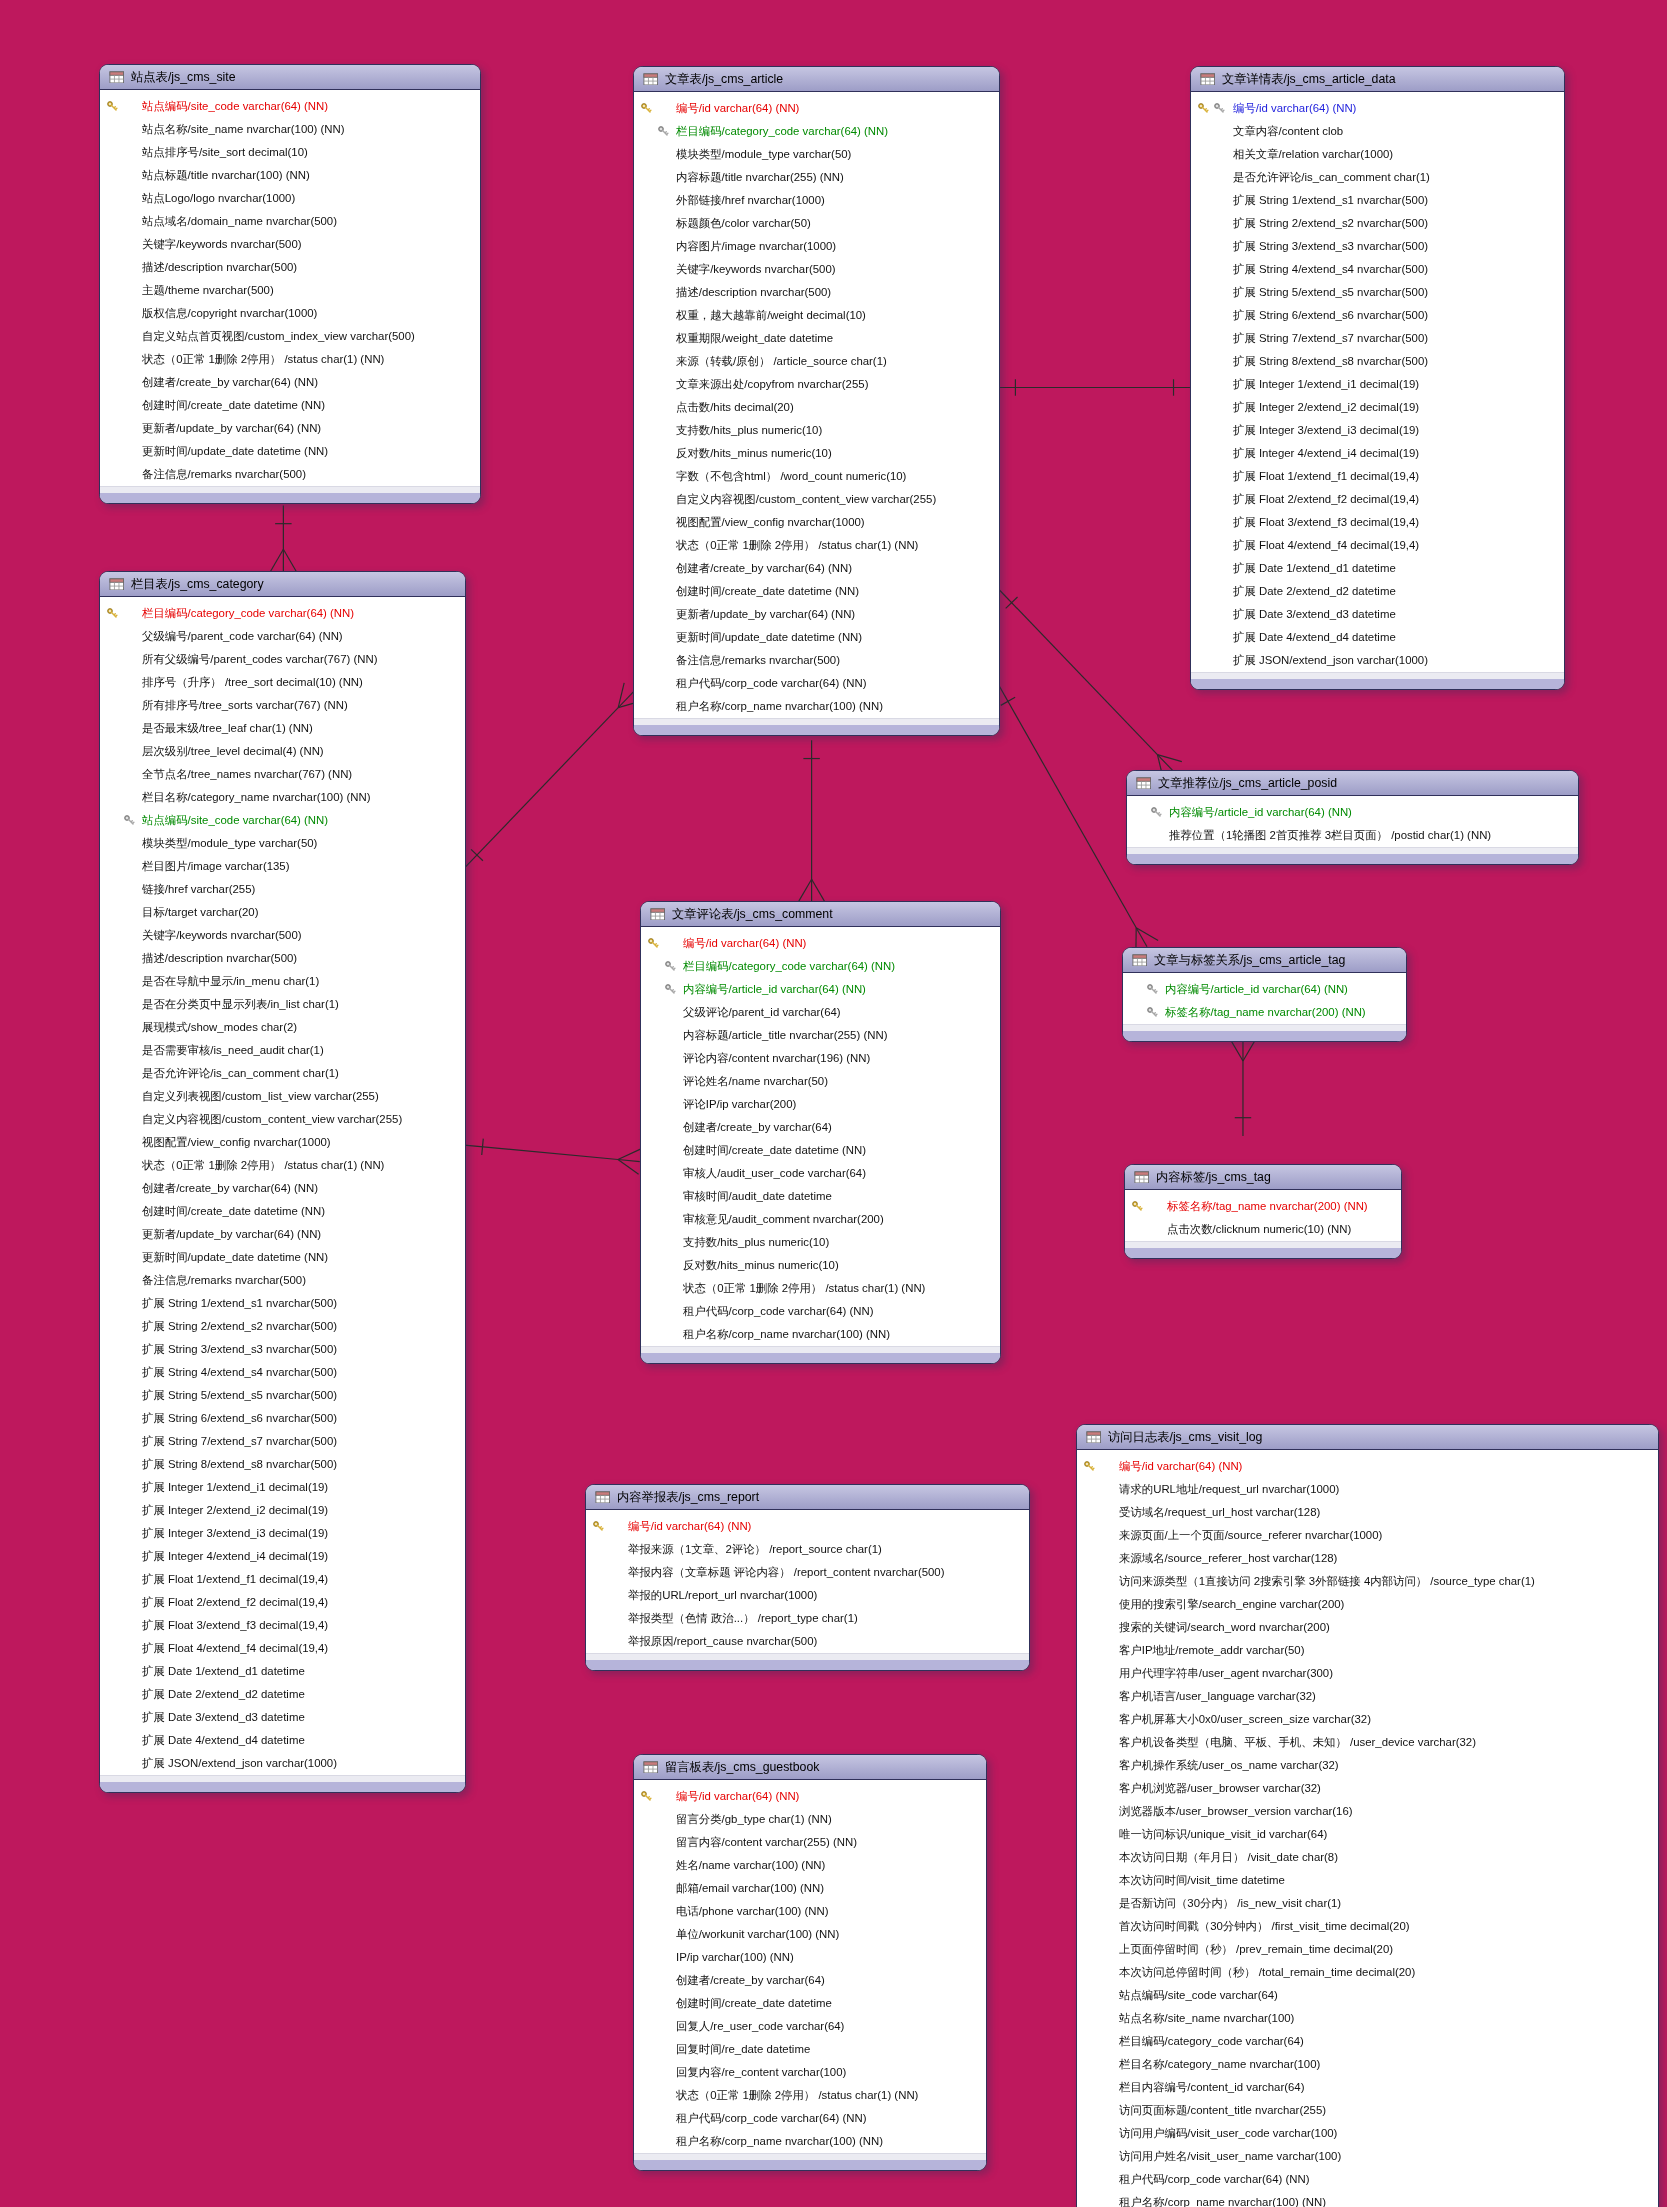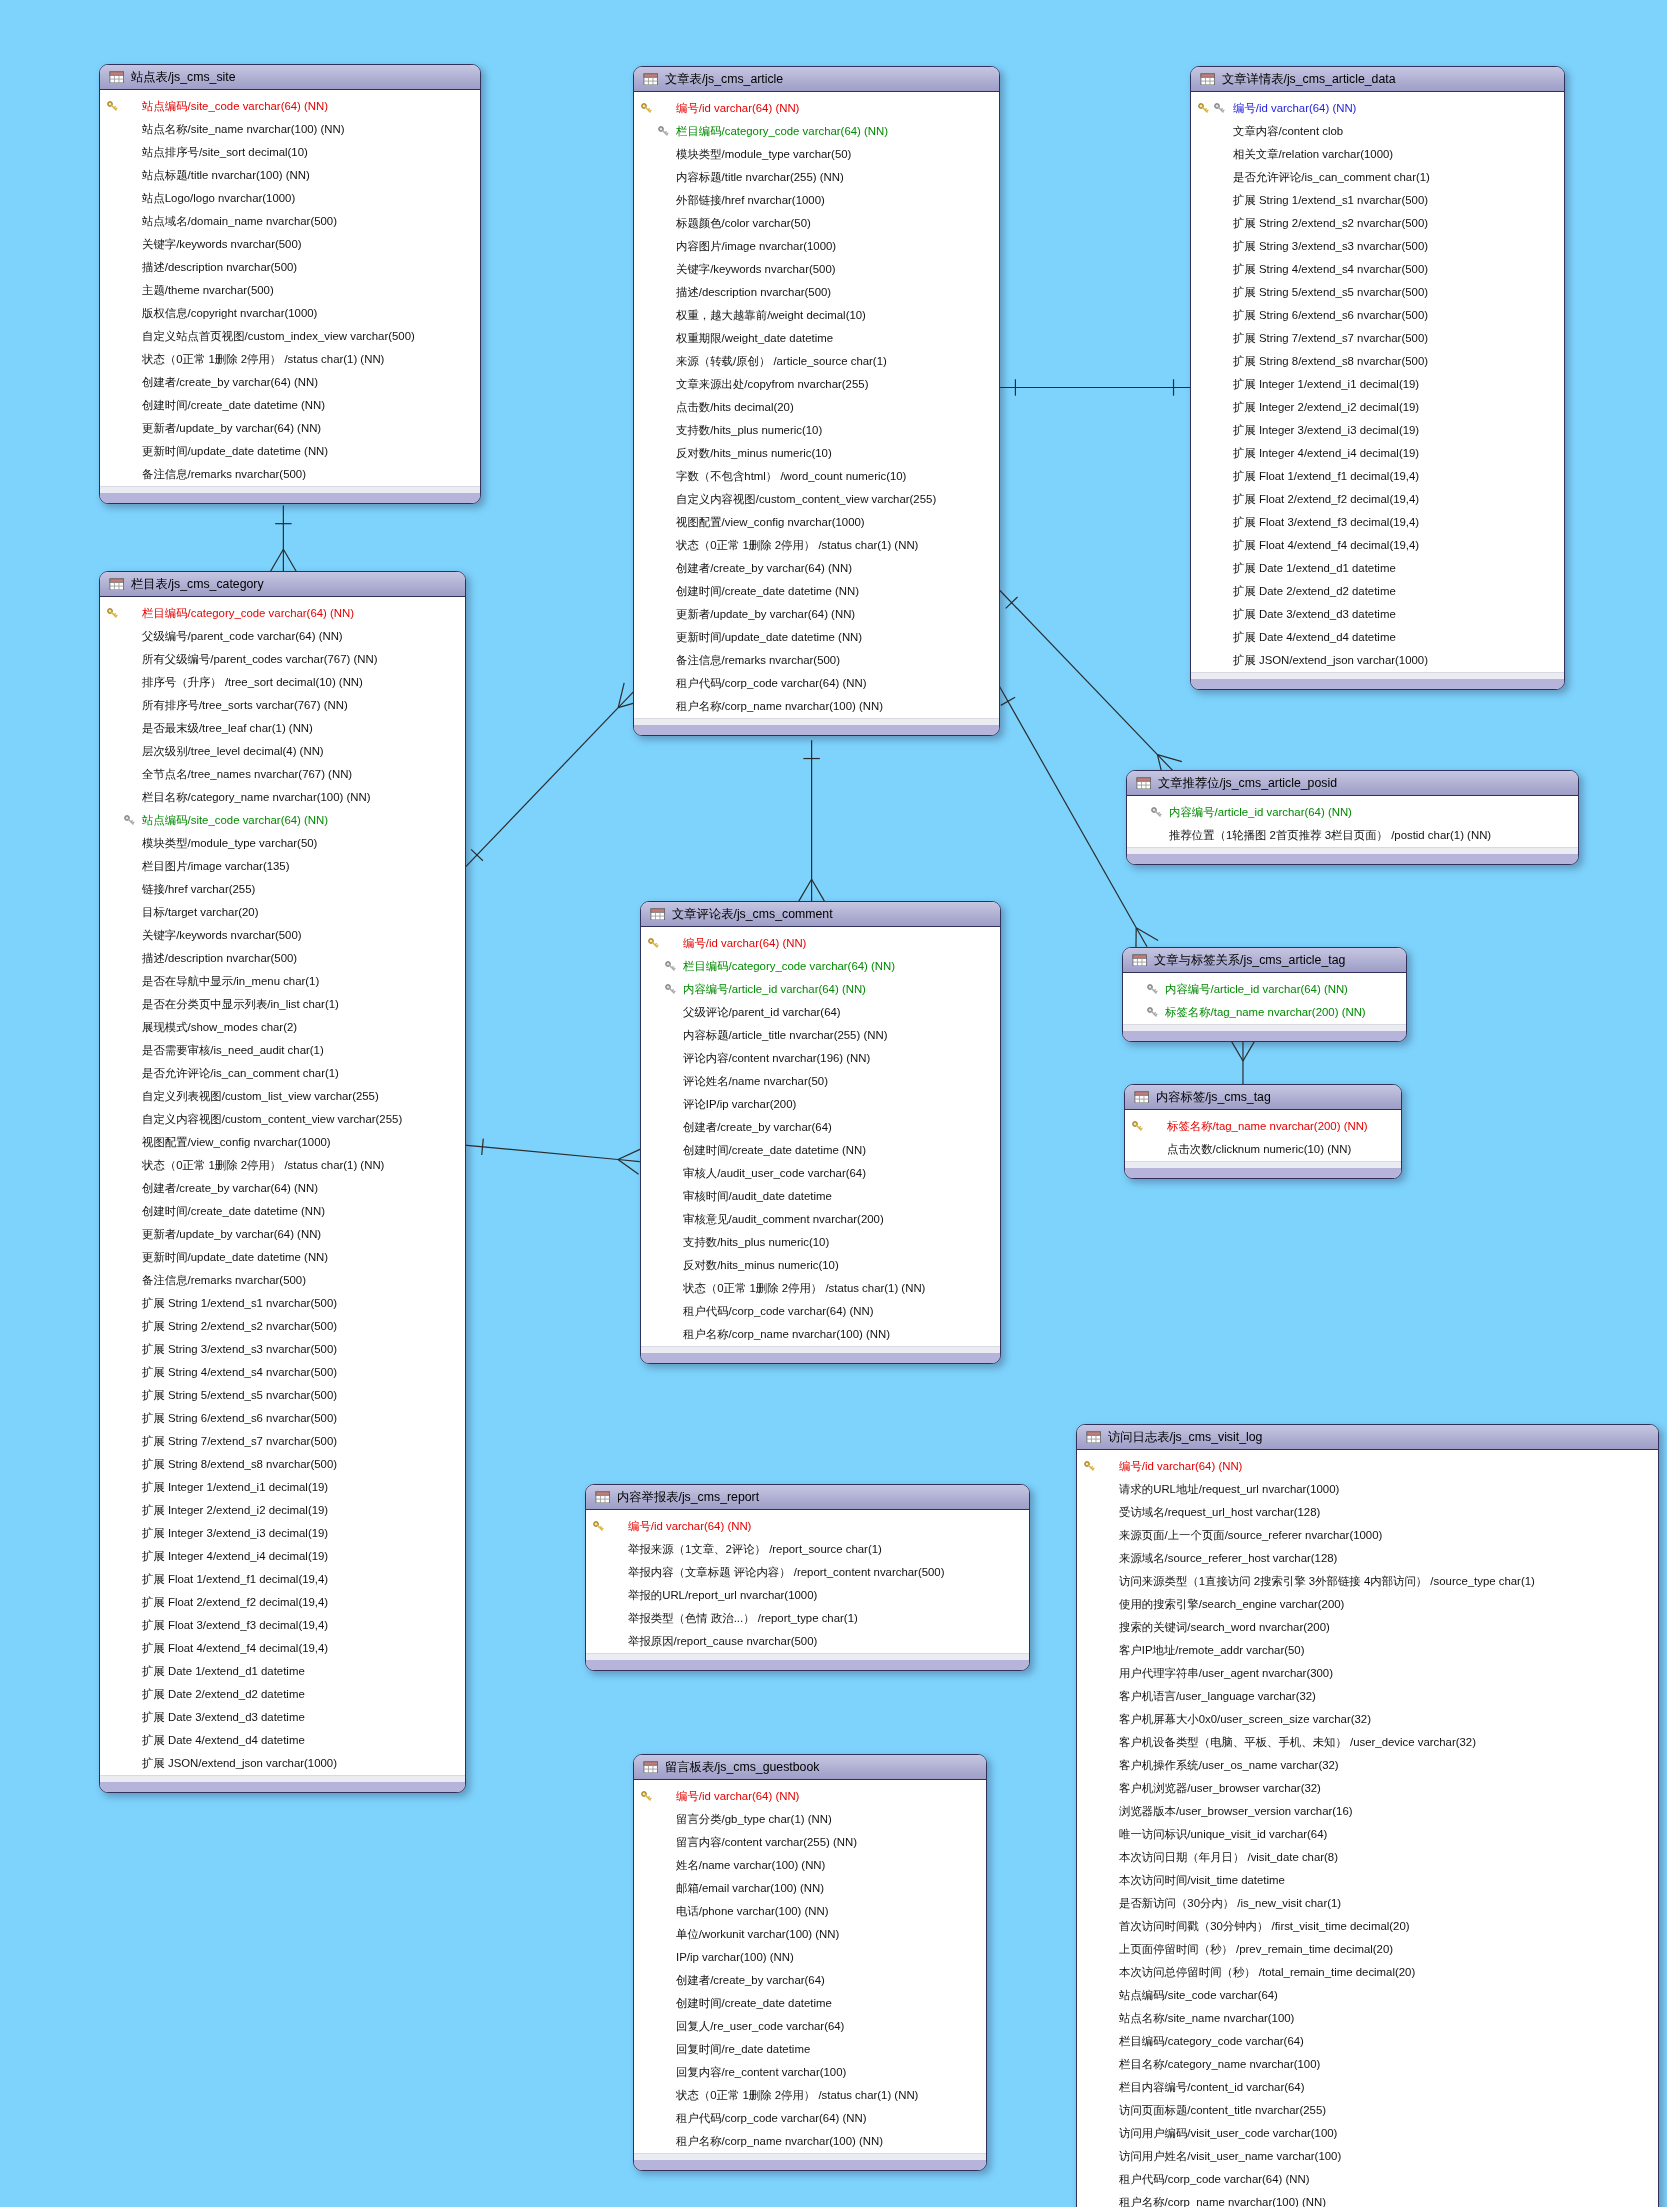--- a/index.html
+++ b/index.html
@@ -1,16 +1,16 @@
 <!DOCTYPE html>
 <html style="font-size:14.6px"><head>
 <meta charset="utf-8">
 <style>
   html,body{margin:0;padding:0;background:#fff;}
-  .canvas{position:relative;width:1668px;height:2208px;background:#7dd3fc;
+  .canvas{position:relative;width:1668px;height:2208px;background:#be185d;
           font-family:"Liberation Sans","DejaVu Sans",sans-serif;overflow:hidden;}
   #connectors{position:absolute;left:0;top:0;}
   .etable{position:absolute;border:1.4px solid #30305a;border-radius:9.1px;background:#fff;
           box-shadow:3.7px 3.7px 7.3px rgba(50,50,90,.35);overflow:hidden;}
   .ehead{height:24px;background:linear-gradient(#c6c6e2,#9d9dc7);border-bottom:1.4px solid #30305a;
          display:flex;align-items:center;gap:6.4px;padding:0 9.1px;font-size:12.3px;color:#000;}
   .ticon{width:15.5px;height:12.8px;flex:0 0 auto;}
   .ebody{padding-top:4.6px;background:#fff;}
   .erow{height:23px;display:flex;align-items:center;white-space:nowrap;}
   .keys{width:42px;flex:0 0 auto;display:flex;gap:2.7px;padding-left:6.4px;box-sizing:border-box;}
@@ -724,21 +724,21 @@
               <circle cx="5" cy="5" r="1.1" fill="#ffffff"></circle>
               <path d="M7 7 L12.5 12.5 M10 10 l1.6 -1.6 M12 12 l1.6 -1.6" stroke="#a8a8a8" stroke-width="1.8" fill="none" stroke-linecap="round"></path>
             </svg>
           </span>
           <span class="ftxt" style="color:#008a00">标签名称/tag_name nvarchar(200) (NN)</span>
         </div>
       </div>
       <div class="estrip"></div>
       <div class="efoot"></div>
     </div>
-    <div class="etable" style="left: 1124px; top: 1084px; width: 276px;">
+    <div class="etable" style="left: 1124px; top: 1164px; width: 276px;">
       <div class="ehead">
         <svg class="ticon" viewBox="0 0 18 15">
           <rect x="1" y="1" width="16" height="13" fill="#ffffff" stroke="#666" stroke-width="1"></rect>
           <rect x="1" y="1" width="16" height="4" fill="#c97b7b" stroke="#666" stroke-width="1"></rect>
           <line x1="6.3" y1="5" x2="6.3" y2="14" stroke="#999"></line>
           <line x1="11.6" y1="5" x2="11.6" y2="14" stroke="#999"></line>
           <line x1="1" y1="9.5" x2="17" y2="9.5" stroke="#999"></line>
         </svg>
         <span>内容标签/js_cms_tag</span>
       </div>

